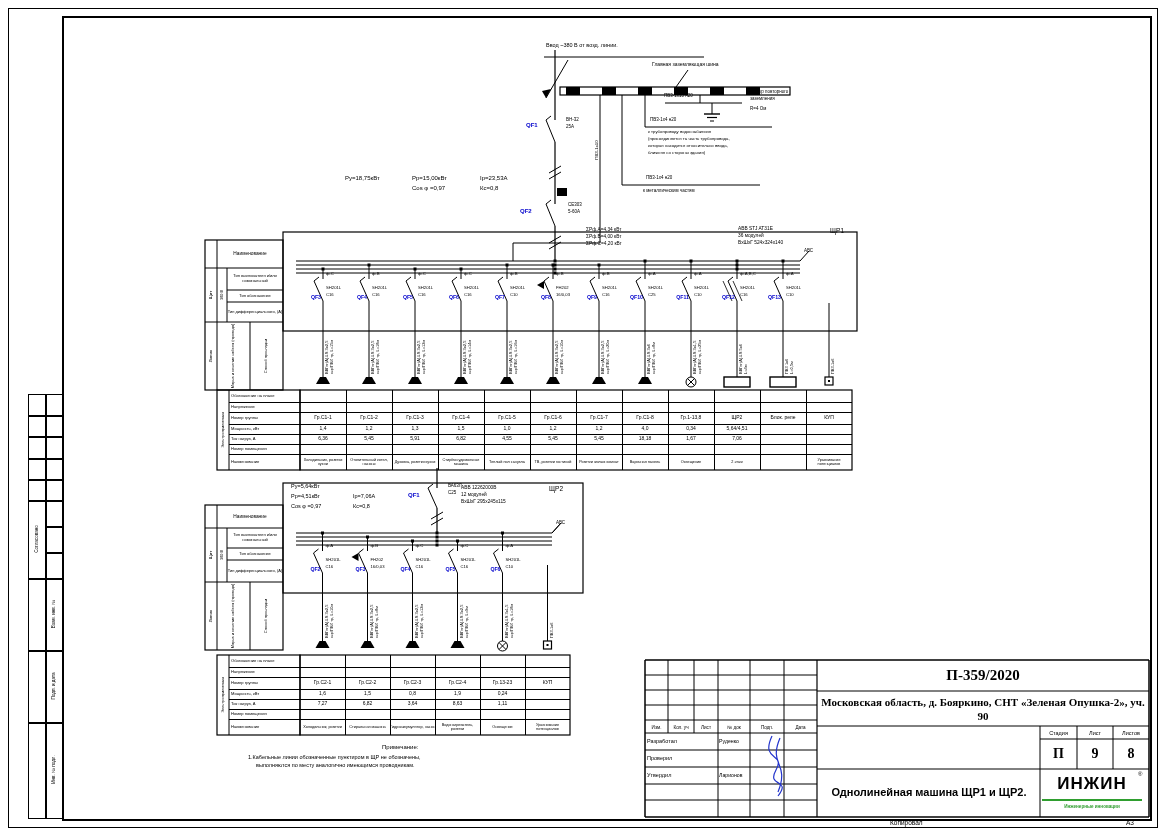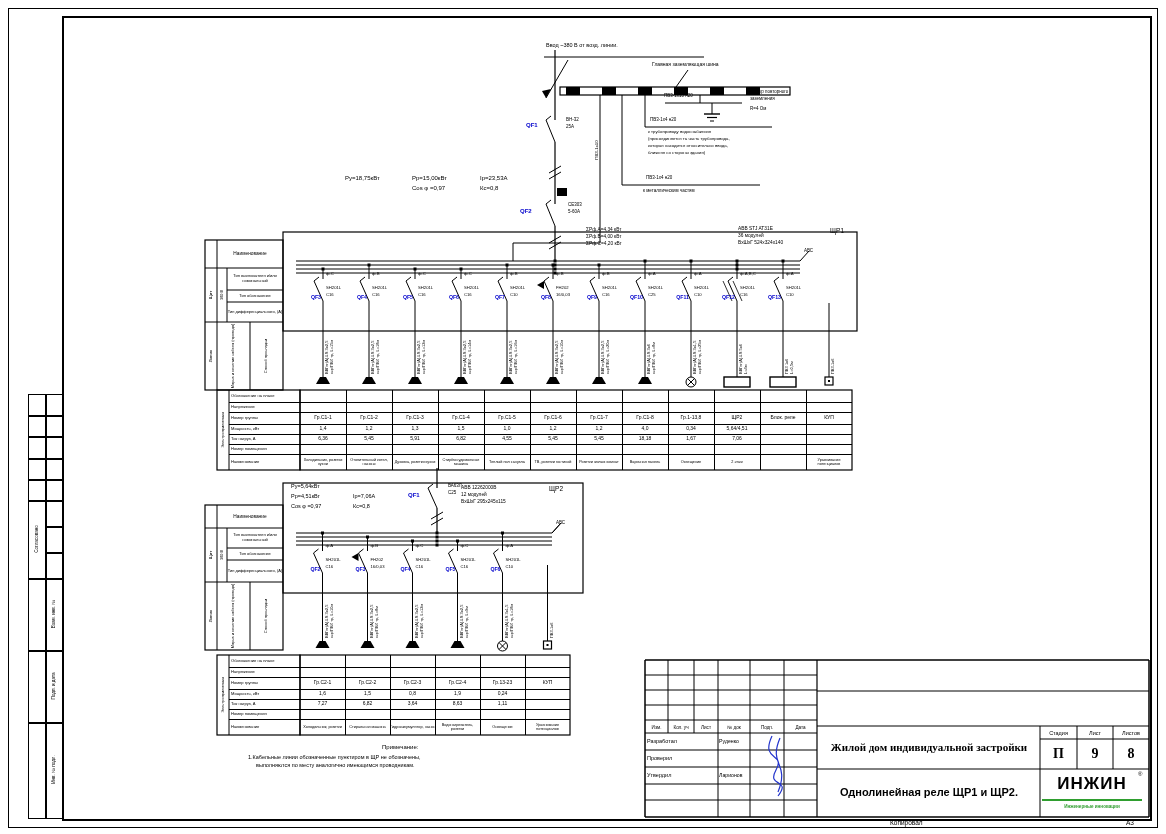--- a/index.html
+++ b/index.html
@@ -299,22 +299,23 @@
   <div class="a nb" style="left:448px;top:490px;font-size:4.5px">С25</div>
   <div class="a nb" style="left:556px;top:520px;font-size:4.5px">АВС</div>
 
   <div class="a nb" style="left:382px;top:744px;font-size:6px">Примечание:</div>
   <div class="a nb" style="left:248px;top:754px;font-size:5.5px">1.Кабельные линии обозначенные пунктиром в ЩР не обозначены,</div>
   <div class="a nb" style="left:256px;top:762px;font-size:5.5px">выполняются по месту аналогично имеющимся проводникам.</div>
 
   <div class="a nb" style="left:890px;top:819px;font-size:6.5px">Копировал</div>
   <div class="a nb" style="left:1126px;top:819px;font-size:6.5px">А3</div>
 
-  <div class="a cc serif bold" style="left:820px;top:727px;width:218px;height:41px;font-size:11px;line-height:13px">Жилой дом индивидуальной застройки</div>
-  <div class="a cc bold" style="left:820px;top:770px;width:218px;height:45px;font-size:11px;line-height:13px">Однолинейная реле ЩР1 и ЩР2.</div>
+  <div class="a cc serif bold" style="left:818px;top:661px;width:330px;height:29px;font-size:15px">П-359/2020</div>
+  <div class="a cc serif bold" style="left:820px;top:692px;width:326px;height:33px;font-size:11px;line-height:14px">Московская область, д. Бояркино, СНТ «Зеленая Опушка-2», уч. 90</div>
+  <div class="a cc bold" style="left:820px;top:770px;width:218px;height:45px;font-size:11px;line-height:13px">Однолинейная машина ЩР1 и ЩР2.</div>
   <div class="a cc" style="left:1040px;top:727px;width:37px;height:12px;font-size:5.5px">Стадия</div>
   <div class="a cc" style="left:1077px;top:727px;width:36px;height:12px;font-size:5.5px">Лист</div>
   <div class="a cc" style="left:1113px;top:727px;width:36px;height:12px;font-size:5.5px">Листов</div>
   <div class="a cc serif bold" style="left:1040px;top:740px;width:37px;height:28px;font-size:14px">П</div>
   <div class="a cc serif bold" style="left:1077px;top:740px;width:36px;height:28px;font-size:14px">9</div>
   <div class="a cc serif bold" style="left:1113px;top:740px;width:36px;height:28px;font-size:14px">8</div>
   <div class="a cc" style="left:645px;top:721px;width:23px;height:12px;font-size:4.6px">Изм.</div>
   <div class="a cc" style="left:668px;top:721px;width:26px;height:12px;font-size:4.6px">Кол. уч</div>
   <div class="a cc" style="left:694px;top:721px;width:24px;height:12px;font-size:4.6px">Лист</div>
   <div class="a cc" style="left:718px;top:721px;width:32px;height:12px;font-size:4.6px">№ док</div>

